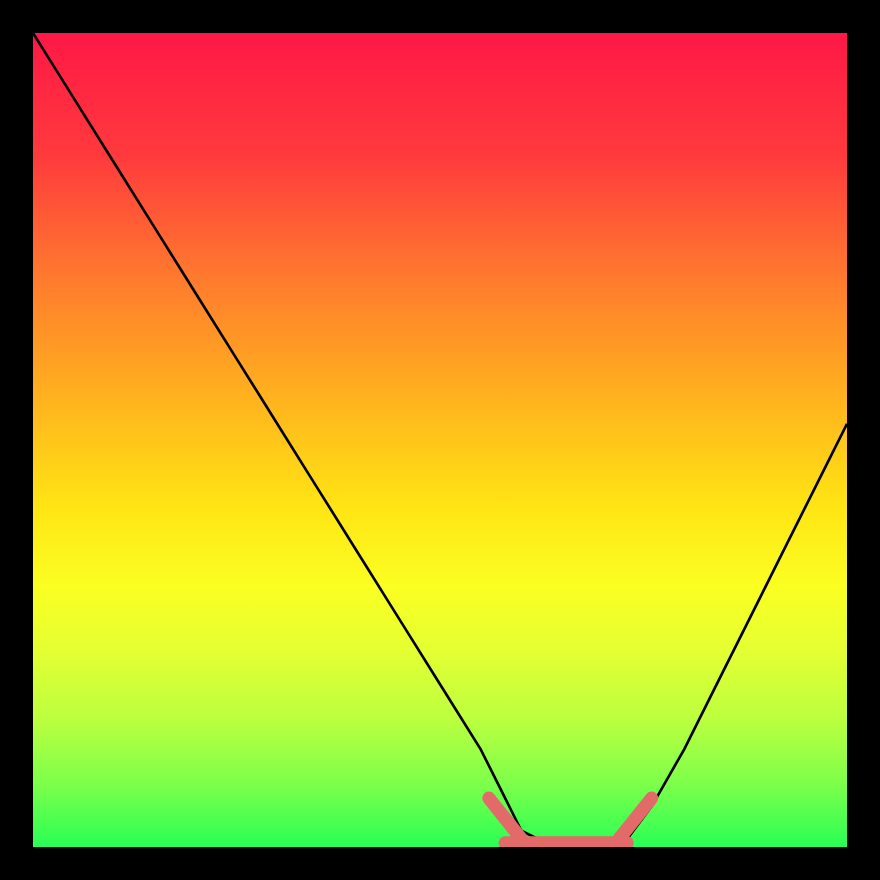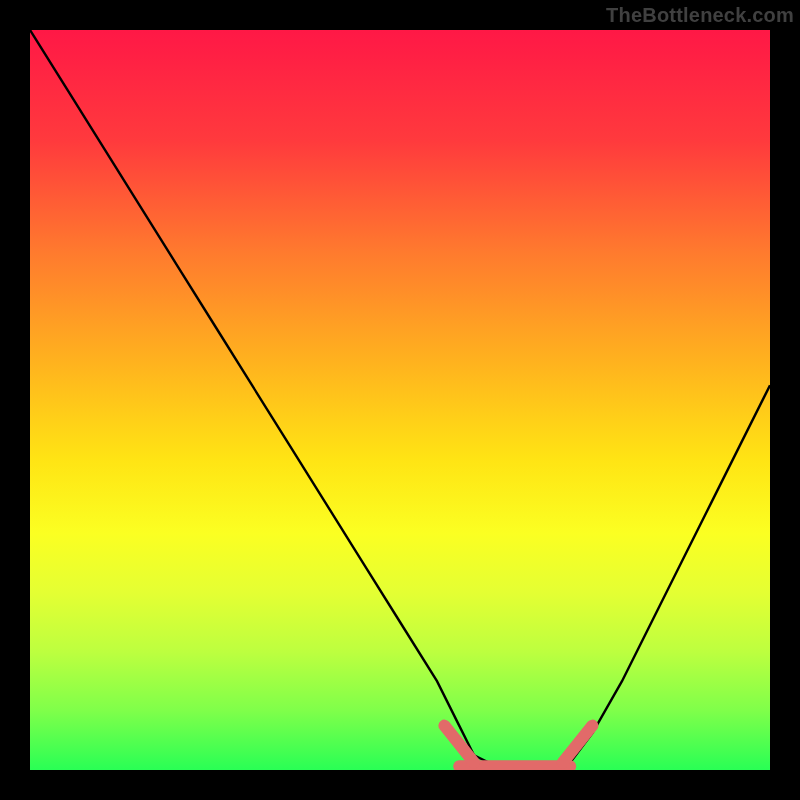--- a/index.html
+++ b/index.html
@@ -6,21 +6,20 @@
   .frame{position:absolute;left:0;top:0;width:800px;height:800px;background:#000}
   .plot{position:absolute;left:30px;top:30px;width:740px;height:740px;
         background:linear-gradient(to bottom,#ff1846 0%,#ff3a3d 15%,#ff7a2e 30%,#ffb31e 45%,#ffe414 58%,#fbff22 68%,#e4ff33 76%,#bdff3f 84%,#7fff4a 92%,#29ff55 100%)}
   .curve{position:absolute;left:0;top:0;width:740px;height:740px;pointer-events:none}
   .source{position:absolute;right:6px;top:4px;color:#404040;font-size:20px;font-weight:600;letter-spacing:.2px}
 </style>
 </head>
 <body>
 
 <div class="frame">
-  <div class="source">TheBottleneck.com</div>
   <div class="plot">
     <svg class="curve" viewBox="0 0 740 740" preserveAspectRatio="none">
       <path id="curvePath" fill="none" stroke="#000" stroke-width="2.4" d="M 0.0 0.0 L 37.0 59.2 L 74.0 118.4 L 111.0 177.6 L 148.0 236.8 L 185.0 296.0 L 222.0 355.2 L 259.0 414.4 L 296.0 473.6 L 333.0 532.8 L 370.0 592.0 L 407.0 651.2 L 429.2 695.6 L 444.0 725.2 L 473.6 740.0 L 503.2 740.0 L 525.4 740.0 L 540.2 732.6 L 562.4 703.0 L 592.0 651.2 L 621.6 592.0 L 651.2 532.8 L 680.8 473.6 L 710.4 414.4 L 740.0 355.2"></path>
       <g id="markers">
           <path d="M 429.2 736.3 L 540.1999999999999 736.3" stroke="#e26a69" stroke-width="12" stroke-linecap="round" fill="none"></path>
           <path d="M 414.40000000000003 695.6 L 444 732.6" stroke="#e26a69" stroke-width="12" stroke-linecap="round" fill="none"></path>
           <path d="M 532.8 732.6 L 562.4 695.6" stroke="#e26a69" stroke-width="12" stroke-linecap="round" fill="none"></path>
         </g>
     </svg>
   </div>

